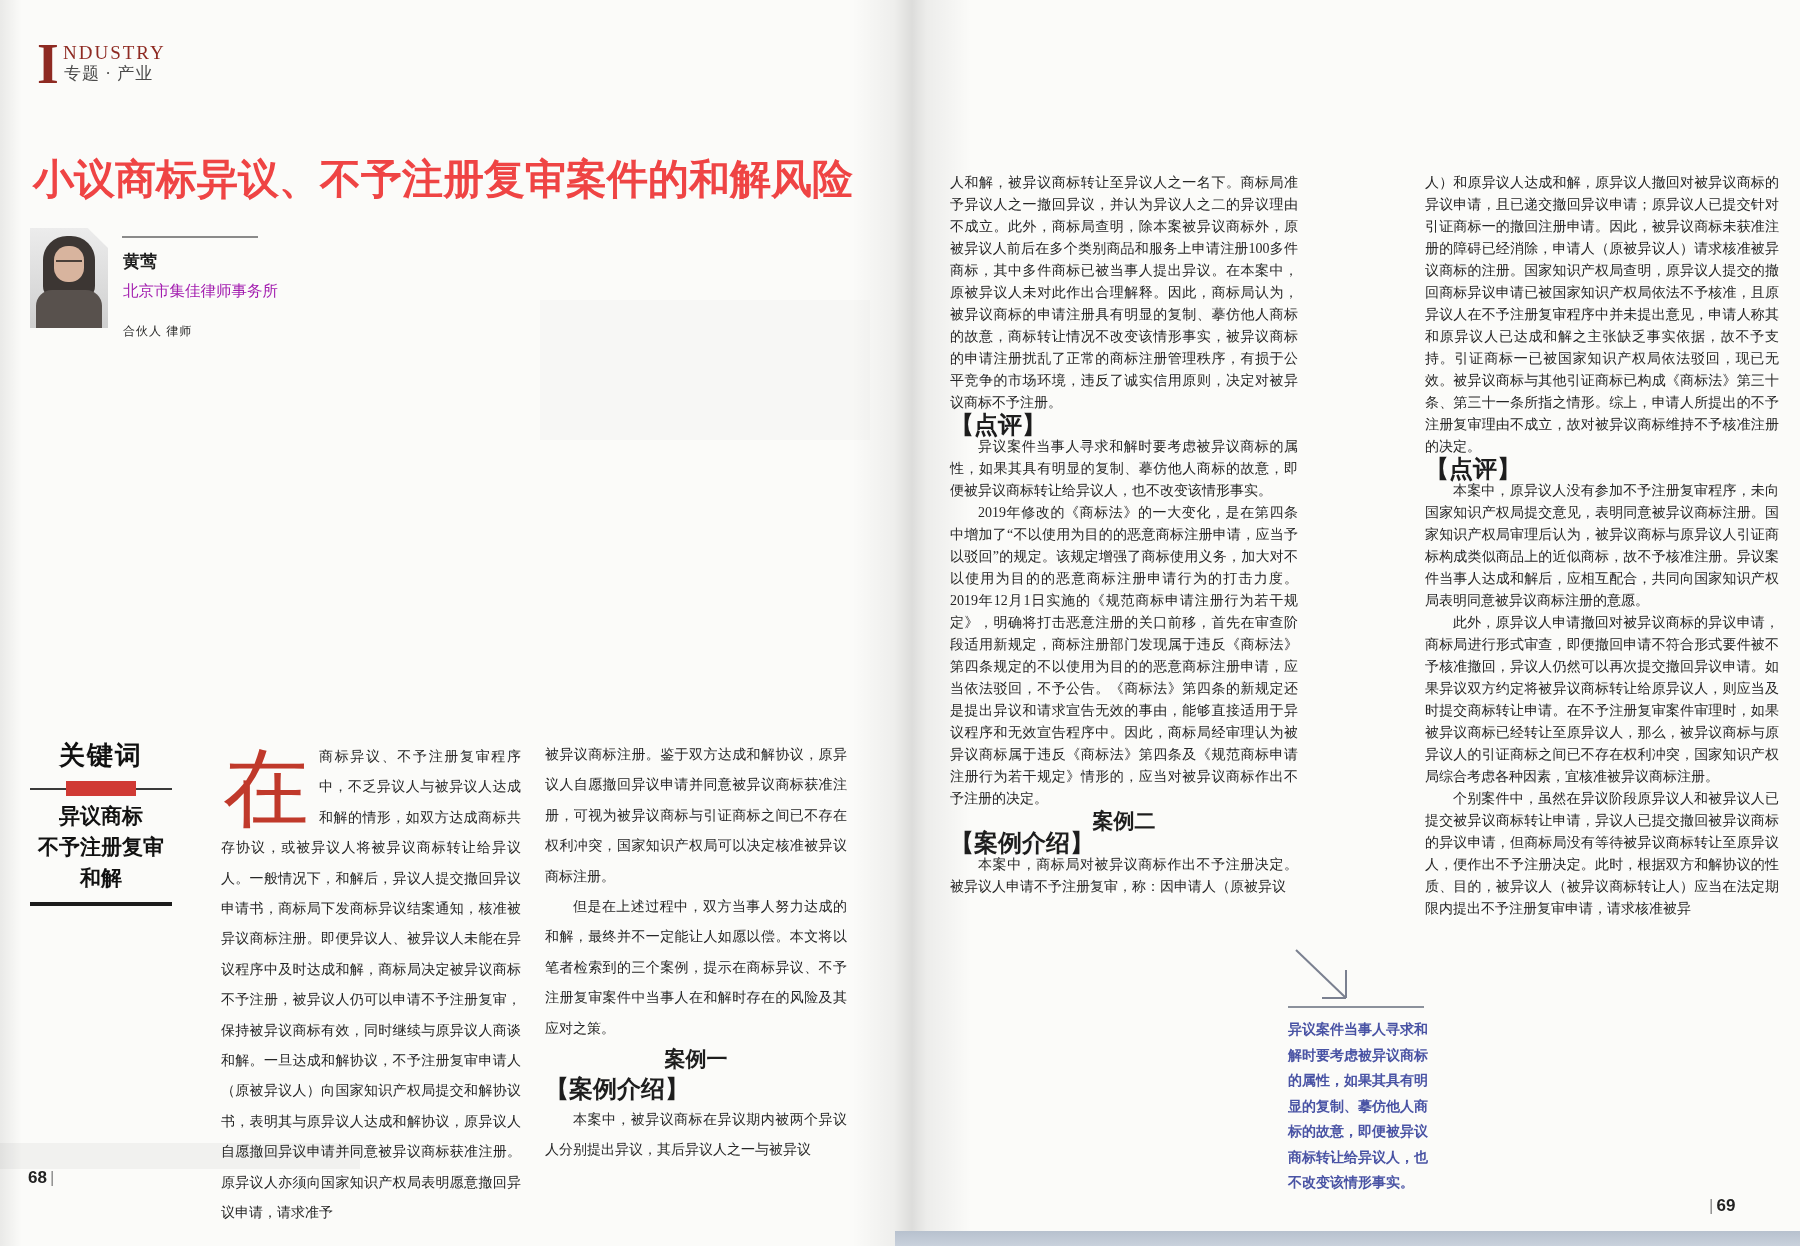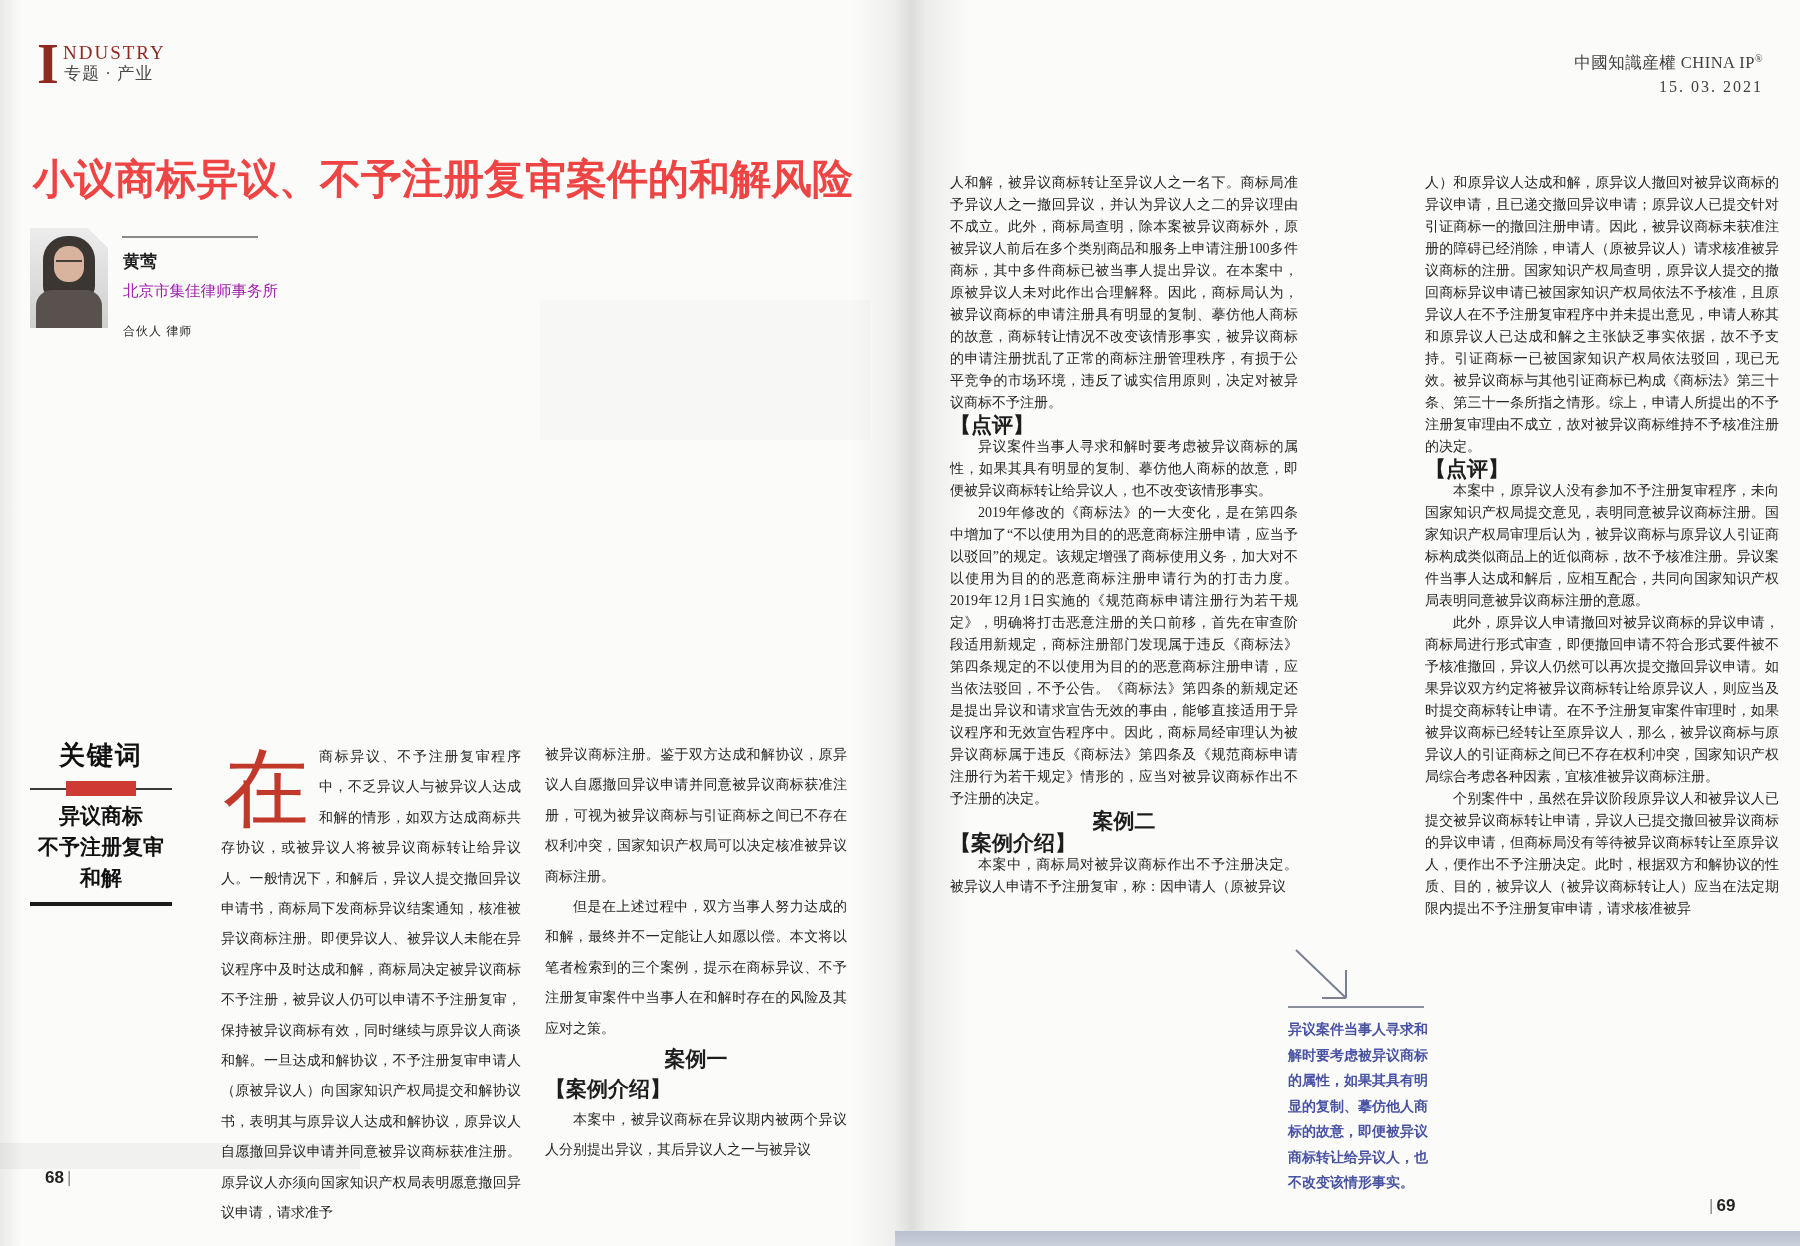--- a/index.html
+++ b/index.html
@@ -42,37 +42,37 @@
   .kw .kw-bottom{margin-top:8px;height:4px;background:#1c1c1c;}
   
   .col{position:absolute;font-size:14px;line-height:30.4px;text-align:justify;color:#262626;}
   .col p{margin:0;}
   .col p.ind{text-indent:2em;}
   .rp{line-height:22px;}
   .dropcap{float:left;font-size:86px;line-height:78px;color:#c0392b;font-family:"Liberation Serif",serif;
            margin:8px 10px 0 2px;}
   .case-head{font-family:"Liberation Sans","DejaVu Sans",sans-serif;font-weight:bold;font-size:21px;color:#1d1d1d;
              margin:24px 0 0 0;text-align:center;text-indent:0;}
-  .sub-head{font-family:"Liberation Sans",sans-serif;font-weight:bold;font-size:21px;color:#1d1d1d;
+  .sub-head{font-family:"Liberation Sans",sans-serif;font-weight:bold;font-size:24px;color:#1d1d1d;
             margin:12px 0 8px 28px;text-align:left;text-indent:0;}
   
   .rheader{position:absolute;left:1413px;top:52px;width:350px;text-align:right;color:#3f3f3f;}
   .rheader .brand{font-size:16.5px;letter-spacing:0.5px;}
   .rheader .brand sup{font-size:10px;}
   .rheader .date{font-size:16px;margin-top:4px;letter-spacing:2px;}
   
   .pullquote{position:absolute;left:1288px;top:948px;width:140px;}
   .pq-arrow{display:block;margin-left:4px;}
   .pq-rule{width:136px;height:0;border-top:2px solid #8b919c;margin-top:2px;}
   .pq-text{margin-top:9px;font-family:"Liberation Sans","DejaVu Sans",sans-serif;font-weight:bold;
            font-size:14px;line-height:25.5px;color:#4953a4;text-align:justify;}
   
   .folio{position:absolute;font-family:"Liberation Sans",sans-serif;font-size:17px;color:#222;}
   .folio .bar{color:#888;font-weight:normal;padding:0 3px;}
-  .folio-left{left:45px;top:1168px;font-weight:bold;}
+  .folio-left{left:28px;top:1168px;font-weight:bold;}
   .folio-right{left:1706px;top:1196px;font-weight:bold;}
 </style>
 </head>
 <body>
 
 <div id="canvas">
 
   <div class="left-edge"></div>
   <div class="fold"></div>
   <div class="watermark-band"></div>
@@ -119,24 +119,20 @@
   </div>
 
   <div class="col" style="left:545px;top:740px;width:302px;">
     <p>被异议商标注册。鉴于双方达成和解协议，原异议人自愿撤回异议申请并同意被异议商标获准注册，可视为被异议商标与引证商标之间已不存在权利冲突，国家知识产权局可以决定核准被异议商标注册。</p>
     <p class="ind">但是在上述过程中，双方当事人努力达成的和解，最终并不一定能让人如愿以偿。本文将以笔者检索到的三个案例，提示在商标异议、不予注册复审案件中当事人在和解时存在的风险及其应对之策。</p>
     <p class="case-head">案例一</p>
     <p class="sub-head">【案例介绍】</p>
     <p class="ind">本案中，被异议商标在异议期内被两个异议人分别提出异议，其后异议人之一与被异议</p>
   </div>
 
-  <div class="rheader">
-    <div class="brand"><span>中國知識産權 CHINA IP</span><sup>®</sup></div>
-    <div class="date">15. 03. 2021</div>
-  </div>
 
   <div class="col rp" style="left:950px;top:172px;width:348px;">
     <p>人和解，被异议商标转让至异议人之一名下。商标局准予异议人之一撤回异议，并认为异议人之二的异议理由不成立。此外，商标局查明，除本案被异议商标外，原被异议人前后在多个类别商品和服务上申请注册100多件商标，其中多件商标已被当事人提出异议。在本案中，原被异议人未对此作出合理解释。因此，商标局认为，被异议商标的申请注册具有明显的复制、摹仿他人商标的故意，商标转让情况不改变该情形事实，被异议商标的申请注册扰乱了正常的商标注册管理秩序，有损于公平竞争的市场环境，违反了诚实信用原则，决定对被异议商标不予注册。</p>
     <p class="sub-head">【点评】</p>
     <p class="ind">异议案件当事人寻求和解时要考虑被异议商标的属性，如果其具有明显的复制、摹仿他人商标的故意，即便被异议商标转让给异议人，也不改变该情形事实。</p>
     <p class="ind">2019年修改的《商标法》的一大变化，是在第四条中增加了“不以使用为目的的恶意商标注册申请，应当予以驳回”的规定。该规定增强了商标使用义务，加大对不以使用为目的的恶意商标注册申请行为的打击力度。2019年12月1日实施的《规范商标申请注册行为若干规定》，明确将打击恶意注册的关口前移，首先在审查阶段适用新规定，商标注册部门发现属于违反《商标法》第四条规定的不以使用为目的的恶意商标注册申请，应当依法驳回，不予公告。《商标法》第四条的新规定还是提出异议和请求宣告无效的事由，能够直接适用于异议程序和无效宣告程序中。因此，商标局经审理认为被异议商标属于违反《商标法》第四条及《规范商标申请注册行为若干规定》情形的，应当对被异议商标作出不予注册的决定。</p>
     <p class="case-head">案例二</p>
     <p class="sub-head">【案例介绍】</p>
     <p class="ind">本案中，商标局对被异议商标作出不予注册决定。被异议人申请不予注册复审，称：因申请人（原被异议</p>
   </div>

